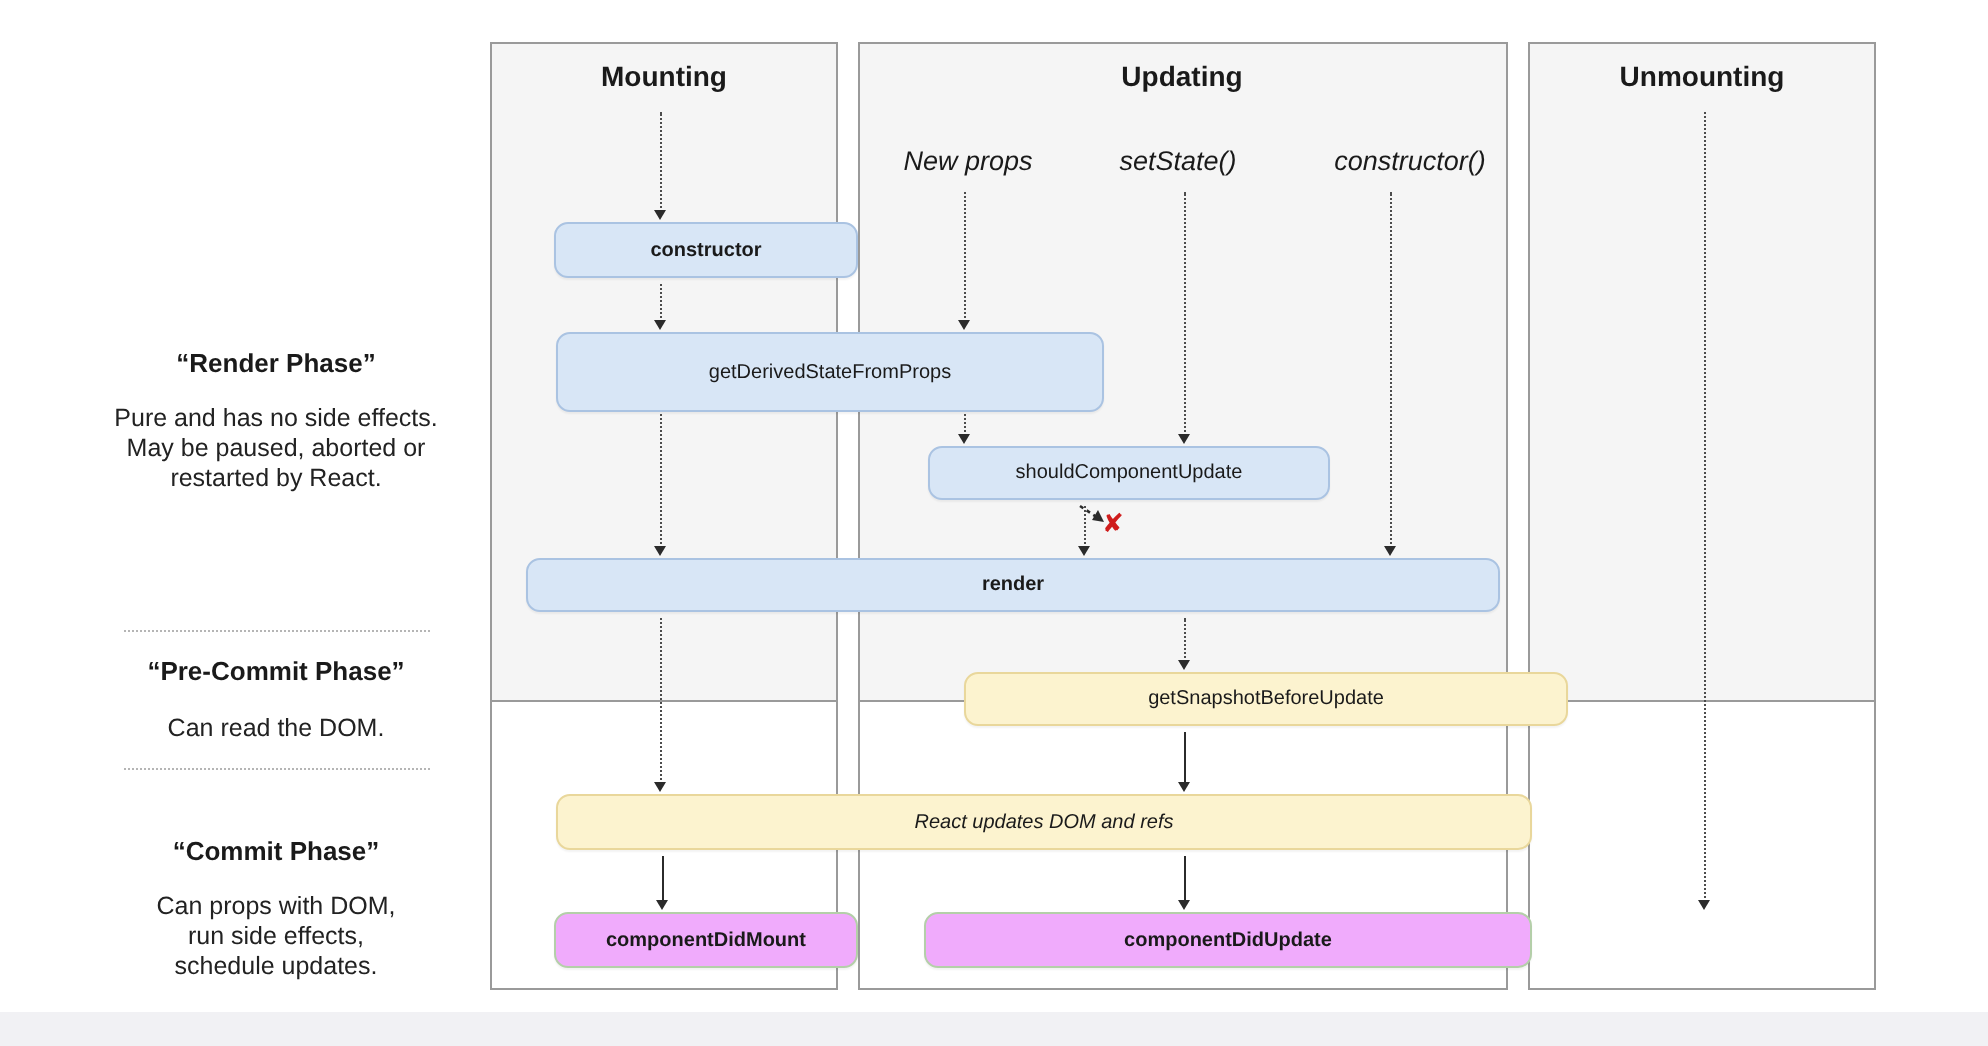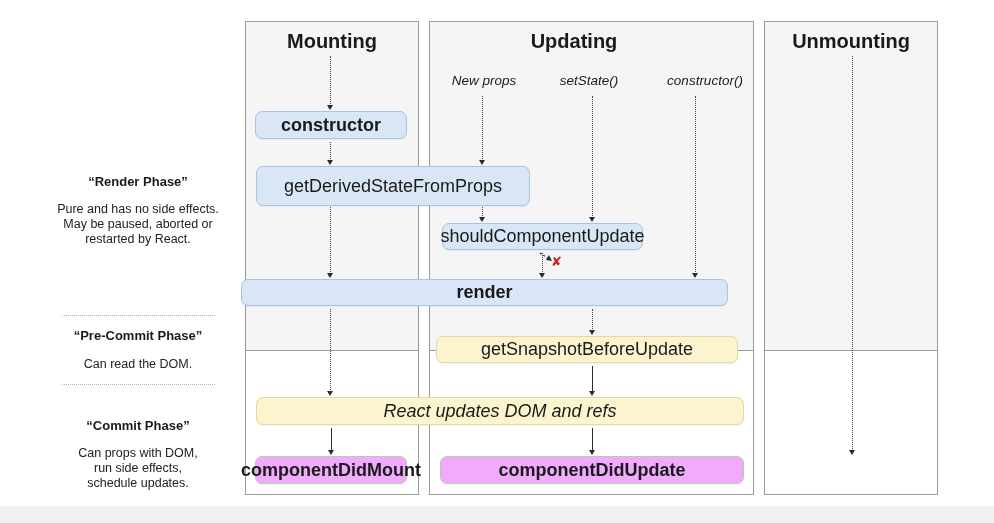--- a/index.html
+++ b/index.html
@@ -8,29 +8,30 @@
     font-family:"Liberation Sans","DejaVu Sans",sans-serif; color:#1a1a1a;
     overflow:hidden;
   }
   .bottom-strip { position:absolute; left:0; top:506px; width:994px; height:17px; background:#f1f1f4; }
 
   
   .sect { position:absolute; box-sizing:border-box; border:1px solid #9a9a9a; }
   .sect.grey { background:#f5f5f5; }
   .sect.white { background:#ffffff; }
 
-  .col-title { position:absolute; transform:translateX(-50%); font-size:20px; font-weight:bold; white-space:nowrap; }
+  .col-title { position:absolute; transform:translateX(-50%); font-size:14px; font-weight:bold; white-space:nowrap; }
   .trigger { position:absolute; transform:translateX(-50%); font-size:13.5px; font-style:italic; white-space:nowrap; }
 
   
   .box {
     position:absolute; box-sizing:border-box; border-radius:7px;
     display:flex; align-items:center; justify-content:center;
-    font-size:18px; white-space:nowrap;
+    font-size:10px; white-space:nowrap;
     box-shadow:0 1px 1px rgba(0,0,0,0.05);
+    margin-left:22px;
   }
   .box.blue   { background:#d8e6f6; border:1px solid #aac3e2; }
   .box.yellow { background:#fcf3cf; border:1px solid #e9d79b; }
   .box.green  { background:#f0abfc; border:1px solid #b4cfa9; }
   .box.bold   { font-weight:bold; }
   .box.italic { font-style:italic; }
 
   
   .arrow { position:absolute; width:0; }
   .arrow.dotted { border-left:1.5px dotted #4c4c4c; }
@@ -75,21 +76,21 @@
   </div>
 
   <div class="sect grey" style="left:245px; top:21px;  width:174px; height:330px"></div>
   <div class="sect white" style="left:245px; top:350px; width:174px; height:145px"></div>
   <div class="sect grey" style="left:429px; top:21px;  width:325px; height:330px"></div>
   <div class="sect white" style="left:429px; top:350px; width:325px; height:145px"></div>
   <div class="sect grey" style="left:764px; top:21px;  width:174px; height:330px"></div>
   <div class="sect white" style="left:764px; top:350px; width:174px; height:145px"></div>
 
   <div class="col-title" style="left:332px; top:30px">Mounting</div>
-  <div class="col-title" style="left:574px; top:30px">Updating</div>
+  <div class="col-title" style="left:591px; top:30px">Updating</div>
   <div class="col-title" style="left:851px; top:30px">Unmounting</div>
 
   <div class="trigger" style="left:484px; top:73px">New props</div>
   <div class="trigger" style="left:589px; top:73px">setState()</div>
   <div class="trigger" style="left:705px; top:73px">constructor()</div>
 
   <div class="arrow dotted" style="left:330px; top:56px;  height:50px"></div>
   <div class="arrow dotted" style="left:330px; top:142px; height:19px"></div>
   <div class="arrow dotted" style="left:330px; top:197px; height:77px"></div>
   <div class="arrow dotted" style="left:330px; top:309px; height:83px"></div>
@@ -109,19 +110,19 @@
   <svg class="skip-arrow" style="left:537px; top:251px" width="22" height="15">
     <line x1="3" y1="2" x2="12" y2="8" stroke="#2b2b2b" stroke-width="1.3" stroke-dasharray="2,2"></line>
     <polygon points="15,10 9,9 12,4" fill="#2b2b2b"></polygon>
   </svg>
   <div class="skip-x" style="left:551px; top:254px">✘</div>
 
   <div class="box blue bold" style="left:255px; top:111px; width:152px; height:28px">constructor</div>
   <div class="box blue" style="left:256px; top:166px; width:274px; height:40px">getDerivedStateFromProps</div>
   <div class="box blue" style="left:442px; top:223px; width:201px; height:27px">shouldComponentUpdate</div>
   <div class="box blue bold" style="left:241px; top:279px; width:487px; height:27px">render</div>
-  <div class="box yellow" style="left:436px; top:336px; width:302px; height:27px">getSnapshotBeforeUpdate</div>
+  <div class="box yellow" style="left:460px; top:336px; width:302px; height:27px">getSnapshotBeforeUpdate</div>
   <div class="box yellow italic" style="left:256px; top:397px; width:488px; height:28px">React updates DOM and refs</div>
   <div class="box green bold" style="left:255px; top:456px; width:152px; height:28px">componentDidMount</div>
   <div class="box green bold" style="left:440px; top:456px; width:304px; height:28px">componentDidUpdate</div>
 
   <div class="bottom-strip"></div>
 </div>
 
 </body></html>

